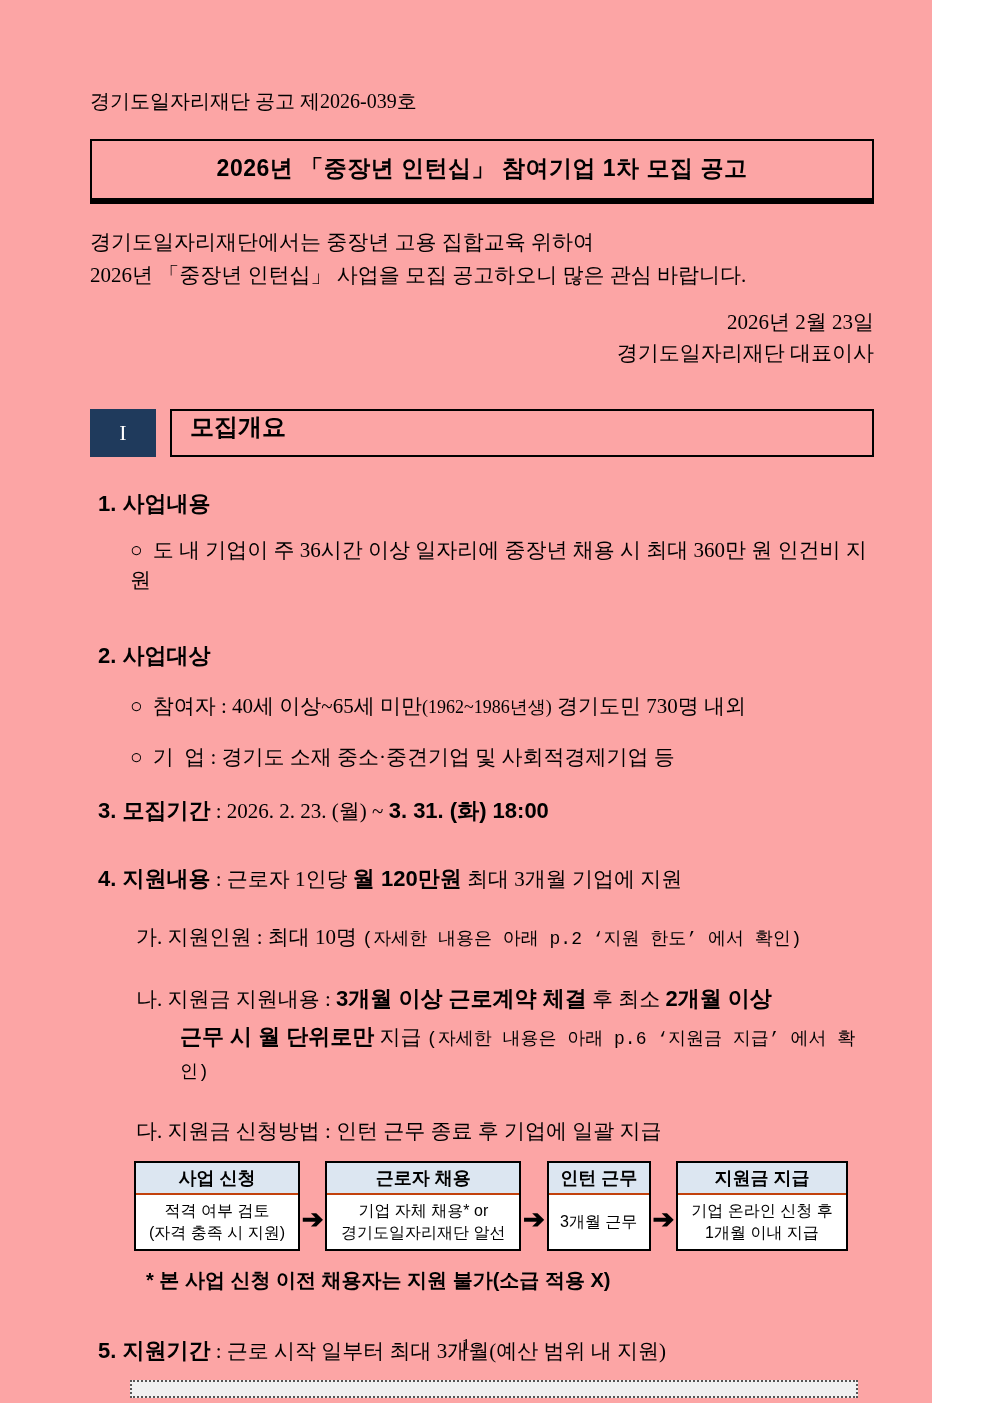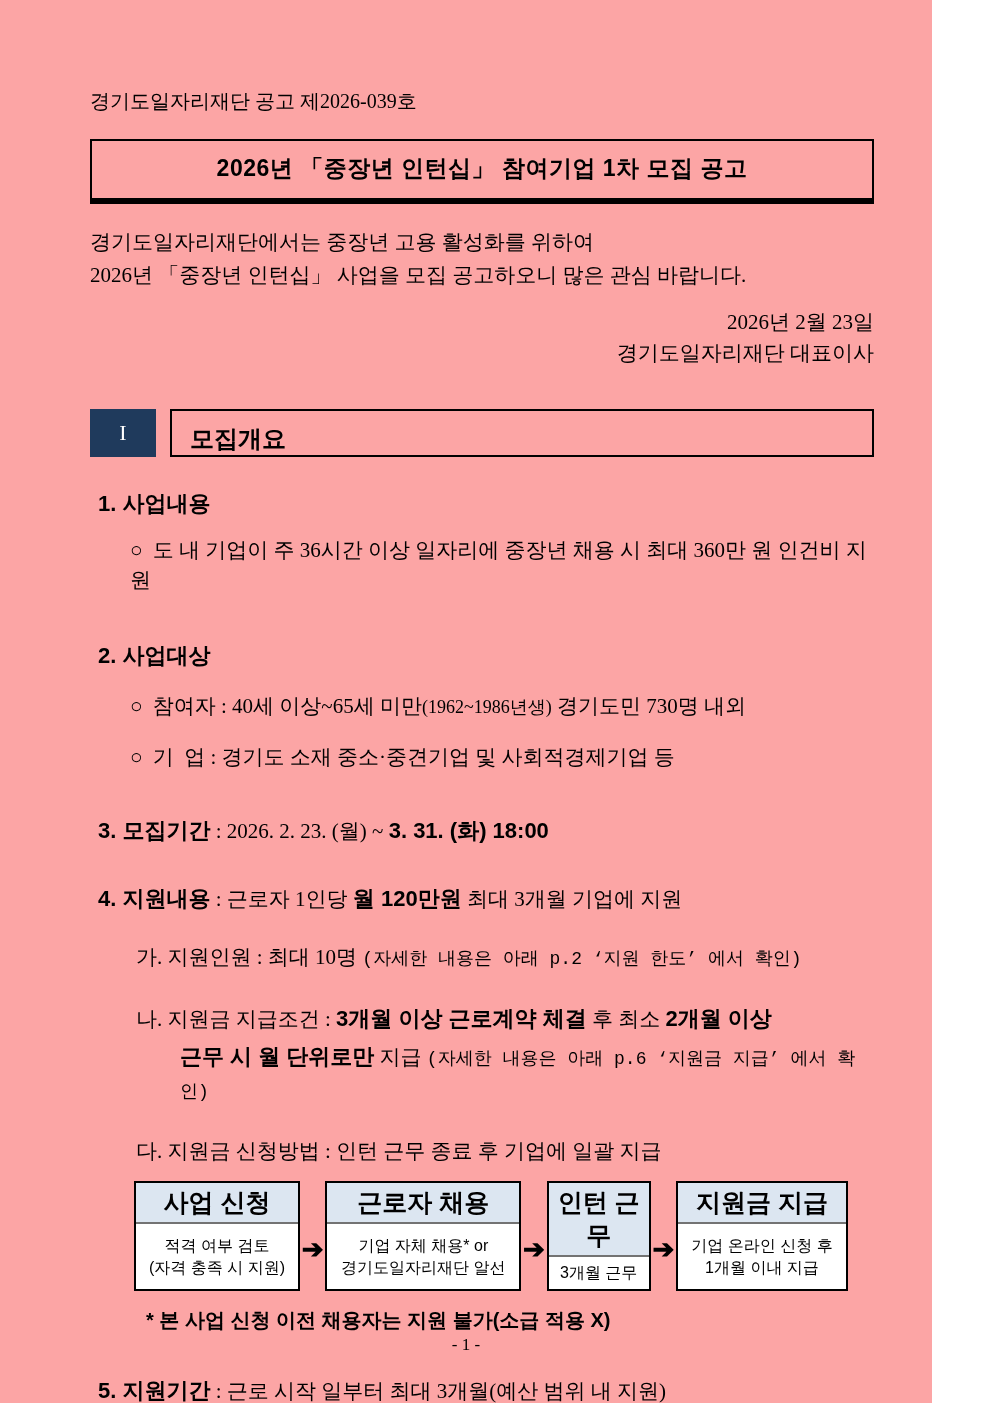--- a/index.html
+++ b/index.html
@@ -41,28 +41,28 @@
   .signer-line{margin-top:3px;}
 
   .section-heading{display:flex;margin-top:42px;height:48px;}
   .numeral-box{
     width:66px;height:48px;background:var(--navy);
     display:flex;align-items:center;justify-content:center;
     color:#fff;font-family:var(--serif);font-size:22px;
   }
   .heading-box{
     flex:1;margin-left:14px;border:2px solid #000;
-    display:flex;align-items:flex-end;padding-left:18px;
+    display:flex;align-items:flex-start;padding-left:18px;
     font-family:var(--sans);font-weight:bold;font-size:24px;
   }
 
   .h-num{font-family:var(--sans);font-weight:bold;font-size:22px;margin-left:8px;}
   .h1-title{margin-top:32px;}
   .h2-title{margin-top:46px;}
-  .h3-line{margin-top:44px;}
+  .h3-line{margin-top:24px;}
   .h4-line{margin-top:38px;}
   .h5-line{margin-top:42px;}
 
   .bullet{margin-top:16px;margin-left:40px;font-size:21px;line-height:30px;}
   .bullet .marker{margin-right:10px;}
   .s2-bullet{margin-top:20px;}
   .small-paren{font-size:18px;}
 
   .inline-serif{font-family:var(--serif);font-weight:normal;font-size:21px;}
   .inline-bold{font-family:var(--sans);font-weight:bold;font-size:22px;}
@@ -78,22 +78,22 @@
     font-family:var(--sans);font-size:17px;line-height:24px;
   }
 
   .flow{margin-top:14px;margin-left:44px;width:714px;display:flex;align-items:stretch;}
   .flow-step{border:2px solid #000;display:flex;flex-direction:column;background:#fff;}
   .flow-w1{width:166px;}
   .flow-w2{width:196px;}
   .flow-w3{width:104px;}
   .flow-w4{width:172px;}
   .flow-head{
-    background:var(--lightblue);border-bottom:2px solid #737373;
-    font-family:var(--sans);font-weight:bold;font-size:25px;
+    background:var(--lightblue);border-bottom:2px solid #c2410c;
+    font-family:var(--sans);font-weight:bold;font-size:18px;
     text-align:center;padding:3px 2px;
   }
   .flow-body{
     flex:1;display:flex;flex-direction:column;justify-content:center;
     text-align:center;font-family:var(--sans);font-size:16px;line-height:22px;
     padding:5px 2px;
   }
   .flow-arrow{
     flex:1;display:flex;align-items:center;justify-content:center;
     align-self:center;height:100%;
@@ -121,21 +121,21 @@
 
 <div class="page">
 
   <div class="notice-number">경기도일자리재단 공고 제2026-039호</div>
 
   <div class="title-box">
     <span class="title-text">2026년 「중장년 인턴십」 참여기업 1차 모집 공고</span>
   </div>
 
   <div class="intro">
-    <div>경기도일자리재단에서는 중장년 고용 활성화를 위하여</div>
+    <div>경기도일자리재단에서는 중장년 고용 집합교육 위하여</div>
     <div>2026년 「중장년 인턴십」 사업을 모집 공고하오니 많은 관심 바랍니다.</div>
   </div>
 
   <div class="right-line date-line">2026년 2월 23일</div>
   <div class="right-line signer-line">경기도일자리재단 대표이사</div>
 
   <div class="section-heading">
     <div class="numeral-box">
       <span>I</span>
     </div>
@@ -164,21 +164,21 @@
   <div class="h4-line">
     <span class="h-num">4. 지원내용</span><span class="inline-serif keep-ws"> : </span><span class="inline-serif keep-ws">근로자 1인당 </span><span class="inline-bold">월 120만원</span><span class="inline-serif keep-ws"> 최대 3개월 기업에 지원</span>
   </div>
 
   <div class="sub-item">
     <span class="keep-ws">가. 지원인원 : 최대 10명 </span><span class="inline-note">(자세한 내용은 아래 p.2 ‘지원 한도’ 에서 확인)</span>
   </div>
 
   <div class="sub-item">
     <div>
-      <span class="keep-ws">나. 지원금 지급조건 : </span><span class="inline-bold">3개월 이상 근로계약 체결</span><span class="keep-ws"> 후 최소 </span><span class="inline-bold">2개월 이상</span>
+      <span class="keep-ws">나. 지원금 지원내용 : </span><span class="inline-bold">3개월 이상 근로계약 체결</span><span class="keep-ws"> 후 최소 </span><span class="inline-bold">2개월 이상</span>
     </div>
     <div class="sub-b-line2">
       <span class="inline-bold">근무 시 월 단위로만</span><span class="keep-ws"> 지급 </span><span class="inline-note">(자세한 내용은 아래 p.6 ‘지원금 지급’ 에서 확인)</span>
     </div>
   </div>
 
 
   <div class="sub-item">다. 지원금 신청방법 : 인턴 근무 종료 후 기업에 일괄 지급</div>
 
   <div class="flow">

